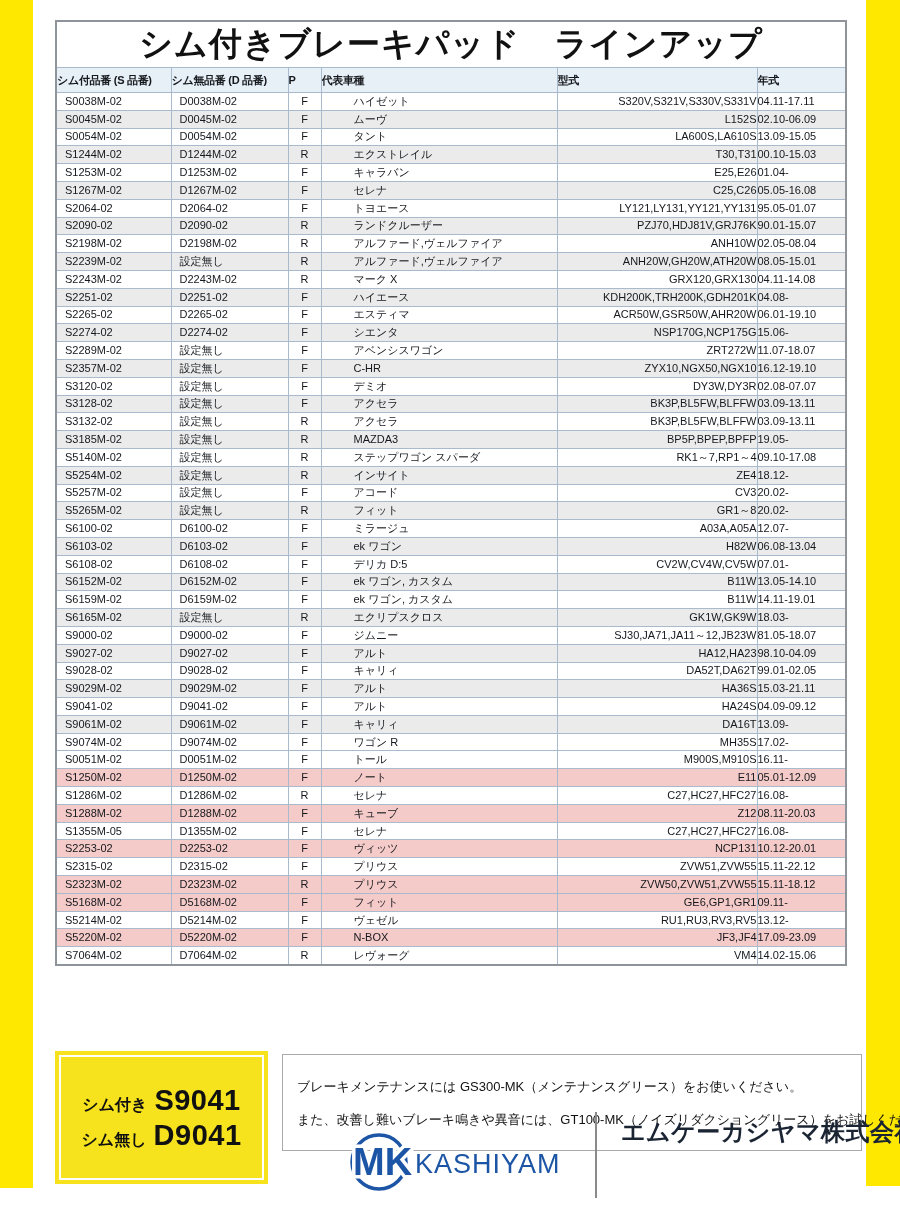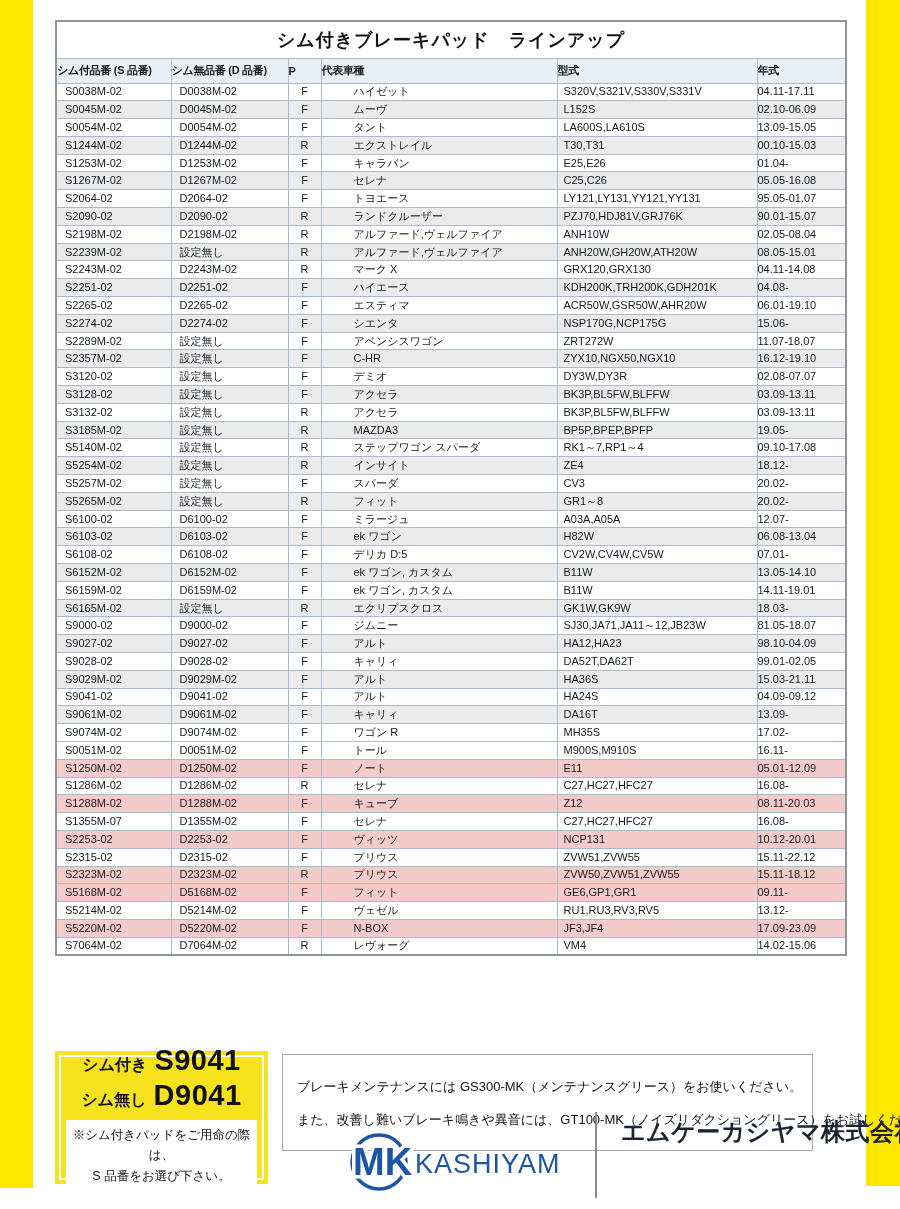--- a/index.html
+++ b/index.html
@@ -8,43 +8,43 @@
 
   .strip { position:absolute; top:0; height:1188px; }
   .strip.left  { left:0; width:33px; }
   .strip.right { right:0; width:34px; height:1186px; }
 
   
   .table-wrap { position:absolute; left:55px; top:20px; width:790px; }
   table.lineup { width:790px; border-collapse:collapse; table-layout:fixed; }
   table.lineup th, table.lineup td { border:1px solid #a9bacd; overflow:hidden; white-space:nowrap; }
   table.lineup { border:2px solid #8f949b; }
-  .title-cell { height:37px; background:#fff; font-size:18px; font-weight:bold; text-align:center; letter-spacing:1px; border-bottom:1px solid #a9bacd; color:#111; }
+  .title-cell { height:37px; background:#fff; font-size:33px; font-weight:bold; text-align:center; letter-spacing:1px; border-bottom:1px solid #a9bacd; color:#111; }
   .head-row th { height:25px; background:#e7eff7; font-size:11px; font-weight:600; text-align:left; letter-spacing:-0.3px; color:#15181c;margin-top:23px; }
   tbody td { height:17.8px; font-size:11px; line-height:1; color:#15181c; }
   td.c0, td.c1 { padding-left:8px; text-align:left; }
   td.c2 { text-align:center; }
   td.c3 { padding-left:32px; text-align:left; }
-  td.c4 { padding-left:6px; text-align:left; }
+  td.c4 { padding-left:6px; text-align:right; }
   td.c5 { text-align:left; }
   tr.alt-gray td { background:#ebebeb; }
   tr.alt-pink td { background:#f5cbc9; }
   tr.banner-row td { background:#fff100; color:#ee1111; font-weight:bold; font-size:13px; text-align:center; height:18px; }
 
   
   .shim-box { position:absolute; left:55px; top:1051px; width:213px; height:133px;
               display:flex; flex-direction:column; align-items:center; justify-content:center;
               box-shadow: inset 0 0 0 4px currentColor; }
   .shim-line { display:flex; align-items:baseline; gap:7px; margin:1px 0;text-align:right; }
   .shim-label { font-size:16px; font-weight:bold; color:#111; }
   .shim-code { font-size:29px; font-weight:600; color:#111; letter-spacing:0.5px; }
   .shim-note { background:#fff; margin-top:7px; width:191px; padding:5px 2px 6px; text-align:center;
                font-size:12.5px; line-height:1.65; color:#111; }
 
-  .grease-box { position:absolute; left:282px; top:1054px; width:531px; height:97px; background:#fff;
+  .grease-box { position:absolute; left:282px; top:1054px; width:580px; height:97px; background:#fff;
                 border:1px solid #aaa; padding:15px 14px 0; }
   .grease-box p { font-size:13px; line-height:33px; color:#111; white-space:nowrap; }
 
   .logo { position:absolute; left:345px; top:1126px; width:215px; height:68px; }
   .divider { position:absolute; left:595px; top:1112px; width:1.5px; height:86px; background:#8a8a8a; }
   .company { position:absolute; left:621px; top:1116px; font-size:24px; font-weight:bold; color:#1a2433; letter-spacing:0.5px; white-space:nowrap; }
 </style>
 </head>
 <body>
 
@@ -250,21 +250,21 @@
             <td class="c1">設定無し</td>
             <td class="c2">R</td>
             <td class="c3">インサイト</td>
             <td class="c4">ZE4</td>
             <td class="c5">18.12-</td>
           </tr>
           <tr>
             <td class="c0">S5257M-02</td>
             <td class="c1">設定無し</td>
             <td class="c2">F</td>
-            <td class="c3">スパーダ</td>
+            <td class="c3">アコード</td>
             <td class="c4">CV3</td>
             <td class="c5">20.02-</td>
           </tr>
           <tr class="alt-gray">
             <td class="c0">S5265M-02</td>
             <td class="c1">設定無し</td>
             <td class="c2">R</td>
             <td class="c3">フィット</td>
             <td class="c4">GR1～8</td>
             <td class="c5">20.02-</td>
@@ -399,21 +399,21 @@
           </tr>
           <tr class="alt-pink">
             <td class="c0">S1288M-02</td>
             <td class="c1">D1288M-02</td>
             <td class="c2">F</td>
             <td class="c3">キューブ</td>
             <td class="c4">Z12</td>
             <td class="c5">08.11-20.03</td>
           </tr>
           <tr>
-            <td class="c0">S1355M-07</td>
+            <td class="c0">S1355M-05</td>
             <td class="c1">D1355M-02</td>
             <td class="c2">F</td>
             <td class="c3">セレナ</td>
             <td class="c4">C27,HC27,HFC27</td>
             <td class="c5">16.08-</td>
           </tr>
           <tr class="alt-pink">
             <td class="c0">S2253-02</td>
             <td class="c1">D2253-02</td>
             <td class="c2">F</td>
@@ -475,24 +475,20 @@
 
   <div class="shim-box" style="color: rgb(246, 227, 30); background: rgb(246, 227, 30); box-shadow: rgb(246, 227, 30) 0px 0px 0px 4px inset, rgb(255, 255, 255) 0px 0px 0px 6px inset;">
     <div class="shim-line">
       <span class="shim-label">シム付き</span>
       <span class="shim-code">S9041</span>
     </div>
     <div class="shim-line">
       <span class="shim-label">シム無し</span>
       <span class="shim-code">D9041</span>
     </div>
-    <div class="shim-note">
-      <span>※シム付きパッドをご用命の際は、</span><br>
-      <span>S 品番をお選び下さい。</span>
-    </div>
   </div>
 
   <div class="grease-box">
     <p>ブレーキメンテナンスには GS300-MK（メンテナンスグリース）をお使いください。</p>
     <p>また、改善し難いブレーキ鳴きや異音には、GT100-MK（ノイズリダクショングリース）をお試しください。</p>
   </div>
 
   <div class="logo">
     <svg width="215" height="68" viewBox="0 0 215 68">
       <circle cx="34" cy="36" r="27" fill="none" stroke="#1c55a5" stroke-width="3.5"></circle>

